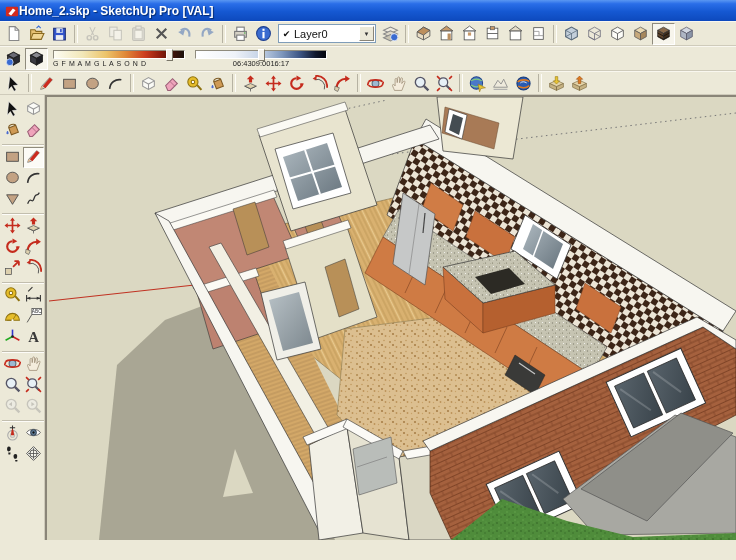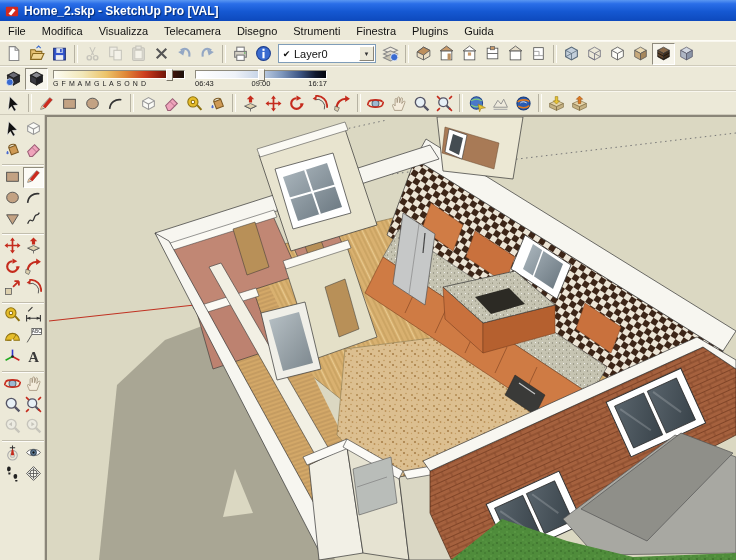--- a/index.html
+++ b/index.html
@@ -1,18 +1,18 @@
 <!DOCTYPE html>
 <html><head>
 <meta charset="utf-8">
 <style>
   html,body{margin:0;padding:0;}
   body{width:736px;height:560px;overflow:hidden;font-family:"Liberation Sans",sans-serif;font-size:11px;background:#ece9d8;}
   .win{width:736px;height:560px;display:flex;flex-direction:column;}
-  .titlebar{height:21px;box-sizing:border-box;display:flex;align-items:center;gap:5px;padding:0 5px;
+  .titlebar{height:21px;box-sizing:border-box;display:flex;align-items:center;padding:0 5px;
     background:linear-gradient(180deg,#5a97f2 0%,#2a6ee8 18%,#1558d2 55%,#0d49bd 100%);}
   .app-icon{width:14px;height:14px;display:inline-flex}
   .app-icon svg{width:14px;height:14px}
   .title-text{color:#fff;font-weight:bold;font-size:12px;text-shadow:1px 1px 1px #042a6e;}
   .menubar{height:20px;box-sizing:border-box;display:flex;align-items:center;background:#ece9d8;border-bottom:1px solid #fdfcf6;}
   .menu-item{padding:1px 8px;color:#111;cursor:default;}
   .tbrow{box-sizing:border-box;display:flex;align-items:center;background:#ece9d8;
     border-top:1px solid #f9f7ef;border-bottom:1px solid #cfcbbb;padding:0 2px;white-space:nowrap;overflow:hidden;}
   #tb1{height:25px}#tb2{height:25px}#tb3{height:24px}
   .tbgroup{display:inline-flex;align-items:center}
@@ -27,21 +27,21 @@
   .chk{width:15px;text-align:center;font-size:9px;color:#111}
   .combo-txt{flex:1;color:#111}
   .combo-arrow{width:15px;height:15px;font-size:6px;line-height:6px;background:#ece9d8;border:1px solid;border-color:#fff #8a8578 #8a8578 #fff;color:#333;padding:0;margin-right:1px}
   .shadow-slider{display:inline-flex;flex-direction:column;margin:1px 5px 0 5px;width:132px}
   .sbar{position:relative;height:9px;border:1px solid;border-color:#8f8b7d #fff #fff #8f8b7d;box-sizing:border-box}
   .date-bar{background:linear-gradient(90deg,#fdfcf2,#f2e7b8 22%,#ecc46a 40%,#e08838 55%,#cc3d1f 70%,#8c1c0e 82%,#3d130a 92%,#1a100a)}
   .time-bar{background:linear-gradient(90deg,#ffffff,#eef2f8 30%,#c4d2e6 50%,#7e97bd 66%,#3d5584 80%,#10182e 92%,#04050c)}
   .shandle{position:absolute;top:-2px;width:7px;height:12px;background:#f2f0e8;border:1px solid;border-color:#fff #7a7668 #7a7668 #fff;box-sizing:border-box}
   .slabel{font-size:7px;color:#222;display:flex;line-height:9px}
   .months{letter-spacing:.6px}
-  .times{justify-content:space-between;font-size:7.5px}
+  .times{justify-content:center;font-size:7.5px}
   .main{display:flex;height:445px}
   .palette{width:45px;box-sizing:border-box;background:#ece9d8;padding:2px 0 0 2px;border-right:1px solid #cfcbbb}
   .pgroup{display:grid;grid-template-columns:21px 21px;padding:2px 0 3px}
   .pgroup:not(:first-child){border-top:1px solid #c2beae;box-shadow:inset 0 1px 0 #fdfcf8}
   .ptbtn{width:21px;height:21px;border:1px solid transparent;background:transparent;padding:0;display:inline-flex;align-items:center;justify-content:center}
   .ptbtn svg{width:17px;height:17px}
   .ptbtn.pressed{border:1px solid;border-color:#8f8b7d #fff #fff #8f8b7d;background:#fcfbf6}
   .ptbtn.disabled svg{opacity:.45;filter:grayscale(1)}
   .viewport{flex:1;box-sizing:border-box;border-top:2px solid #8a8578;border-left:2px solid #8a8578;background:#dbd8c2}
   .viewport svg{display:block;width:100%;height:100%}
@@ -53,31 +53,20 @@
   <div class="titlebar">
     <span class="app-icon">
       <svg viewBox="0 0 16 16">
           <rect x="1" y="3" width="14" height="11" rx="1.5" fill="#d42a1e"></rect>
           <path d="M4 11l5-6 3 2-5 6z" fill="#fff"></path>
         </svg>
     </span>
     <span class="title-text">Home_2.skp - SketchUp Pro [VAL]</span>
   </div>
 
-  <div class="menubar" id="menubar">
-      <span class="menu-item">File</span>
-      <span class="menu-item">Modifica</span>
-      <span class="menu-item">Visualizza</span>
-      <span class="menu-item">Telecamera</span>
-      <span class="menu-item">Disegno</span>
-      <span class="menu-item">Strumenti</span>
-      <span class="menu-item">Finestra</span>
-      <span class="menu-item">Plugins</span>
-      <span class="menu-item">Guida</span>
-    </div>
 
   <div class="tbrow" id="tb1">
     <span class="tbgroup" id="tb1a">
         <button class="tbtn">
           <span class="ic">
             <svg viewBox="0 0 16 16">
               <path d="M4 1.5h5.5L13 5v9.5H4z" fill="#fff" stroke="#888"></path>
               <path d="M9.5 1.5V5H13" fill="none" stroke="#888"></path>
             </svg>
           </span>

